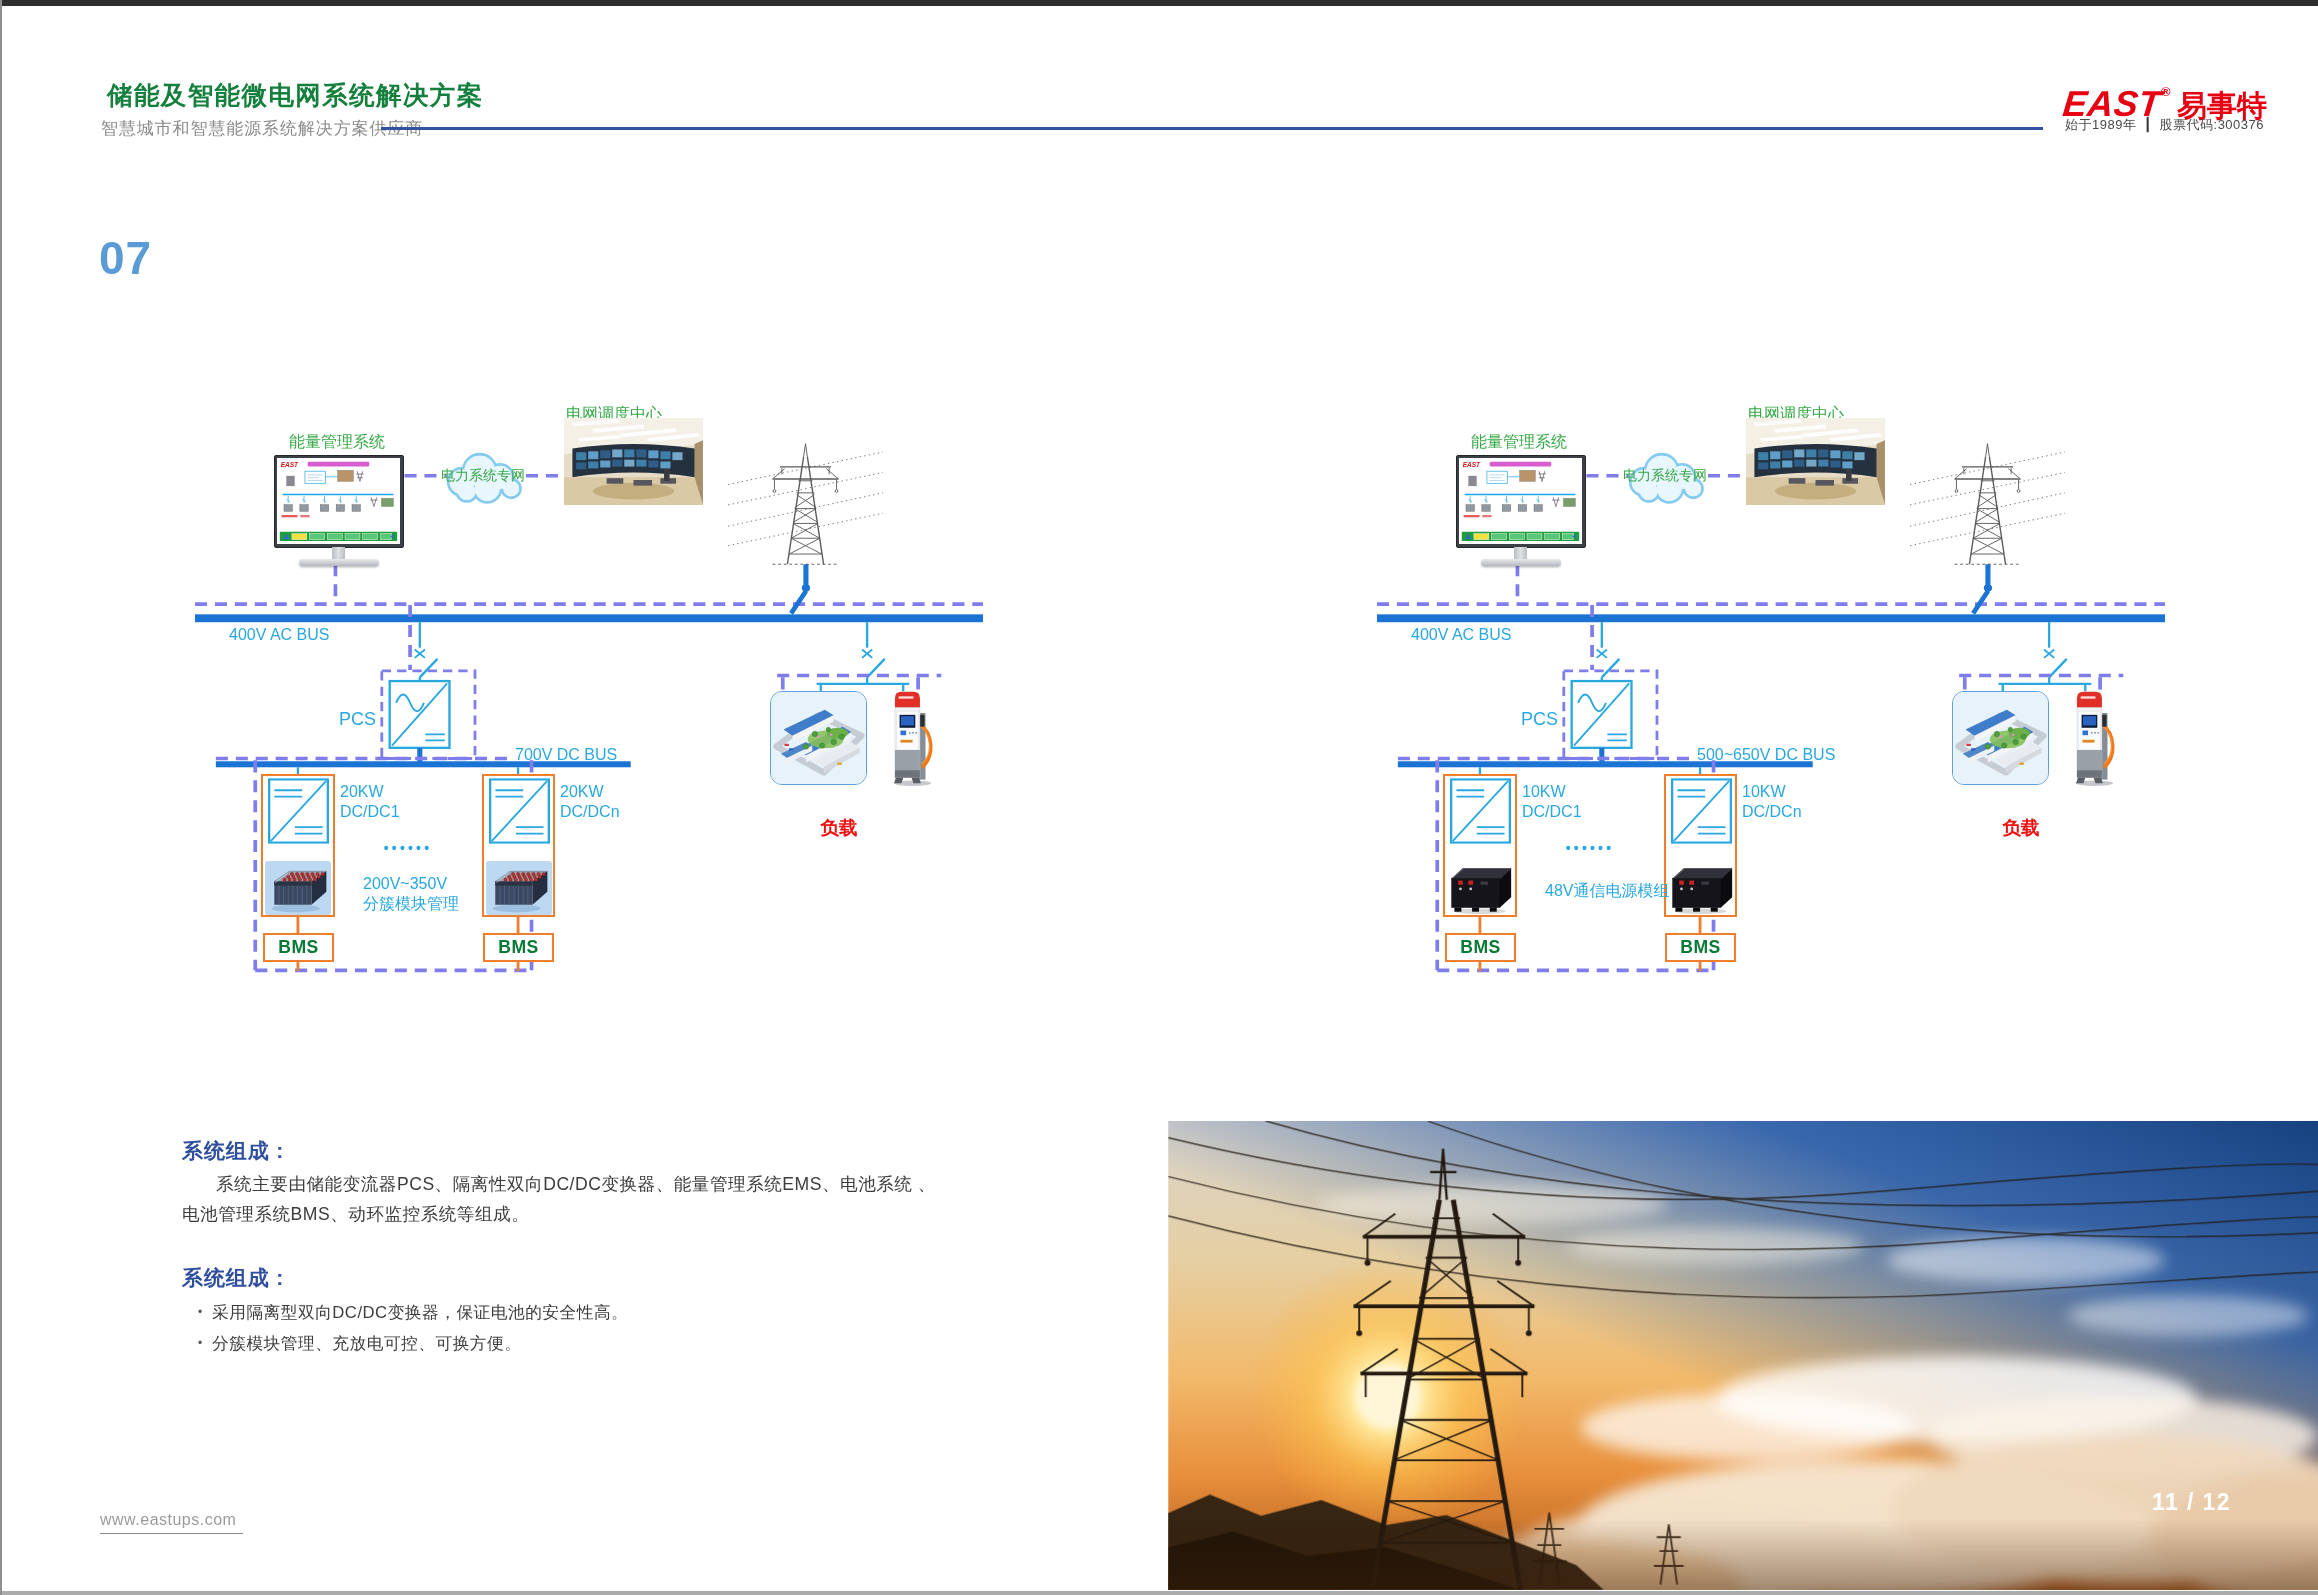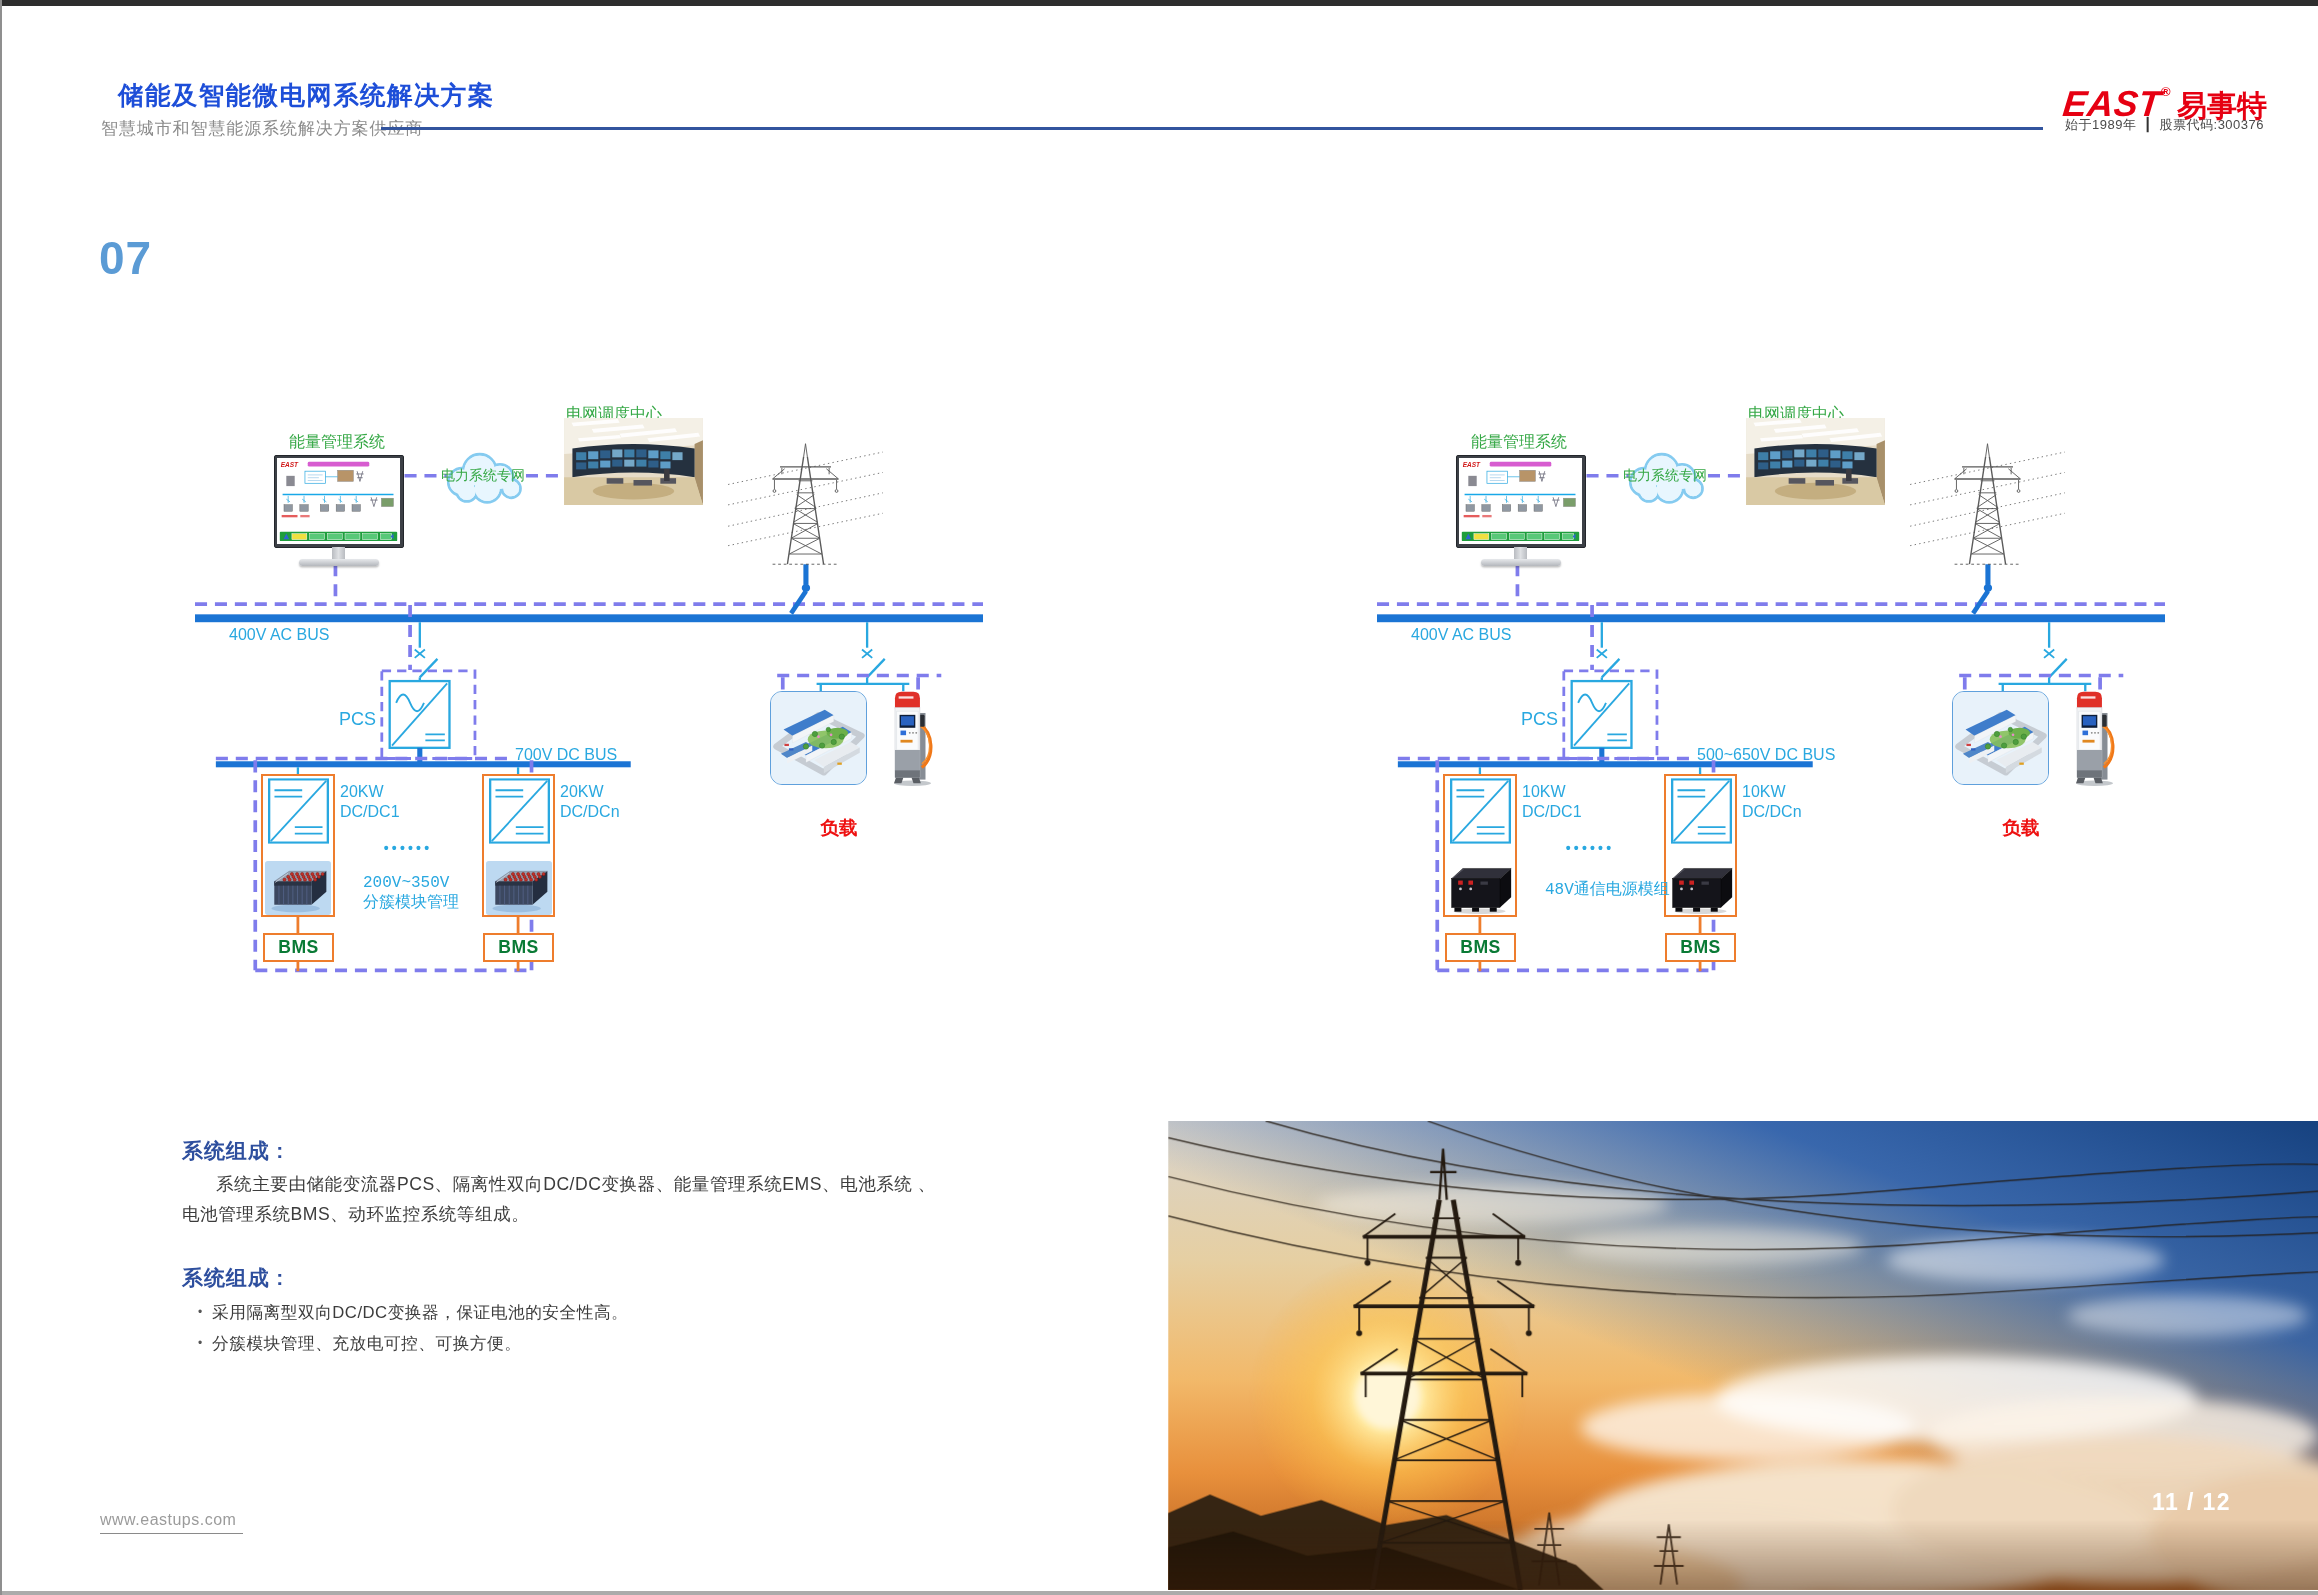--- a/index.html
+++ b/index.html
@@ -4,21 +4,21 @@
 <style>
   html,body{margin:0;padding:0;background:#e8e8e8;}
   .page{position:relative;width:2334px;height:1595px;background:#ffffff;overflow:hidden;
         font-family:"Liberation Sans","DejaVu Sans",sans-serif;}
   .abs{position:absolute;}
   
   .edge-top{left:0;top:0;width:2334px;height:5.6px;background:#2e2e2e;}
   .edge-bottom{left:0;top:1591px;width:2334px;height:4.6px;background:#ababab;}
   .edge-left{left:0;top:0;width:1.9px;height:1595px;background:#8f8f8f;}
   
-  .doc-title{left:118px;top:78px;font-size:25.5px;font-weight:bold;color:#1d4ed8;letter-spacing:1.4px;}
+  .doc-title{left:107px;top:78px;font-size:25.5px;font-weight:bold;color:#15803d;letter-spacing:1.4px;}
   .doc-subtitle{left:101px;top:117px;font-size:17px;color:#8b8b8b;letter-spacing:0.9px;}
   .header-rule{left:381px;top:127px;width:1662px;height:3.2px;background:#32549e;}
   .logo-row{left:2063px;top:83px;white-space:nowrap;color:#e60012;}
   .logo-east{font-size:36px;font-weight:900;font-style:italic;letter-spacing:0.5px;display:inline-block;transform:skewX(-6deg);}
   .logo-reg{font-size:13px;vertical-align:20.4px;font-weight:bold;}
   .logo-cn{font-size:30px;font-weight:900;margin-left:6.5px;font-family:"Liberation Serif","DejaVu Serif",serif;}
   .logo-tagline{left:2065px;top:116px;font-size:13px;color:#4a4a4a;letter-spacing:0.5px;white-space:nowrap;}
   .logo-tagline .sep{margin:0 7.4px;font-weight:bold;color:#333;}
   
   .sec-num{left:99px;top:231px;font-size:46px;font-weight:900;color:#5b9bd5;letter-spacing:0.9px;}
@@ -50,21 +50,21 @@
   .g2{left:287px;top:375px;width:69px;}
   .conv-svg{left:73px;top:379px;width:61px;height:66px;}
   .conv-svg2{left:294px;top:379px;width:61px;height:66px;}
   .bat-svg{left:70px;top:462px;width:66px;height:54px;}
   .bat-svg2{left:291px;top:462px;width:66px;height:54px;}
   .conv-lbl{line-height:20.4px;}
   .conv-lbl span{display:block;}
   .c1{left:145px;top:383px;}
   .c2{left:365px;top:383px;}
   .dots{left:183px;top:441px;width:60px;text-align:center;font-size:14px;letter-spacing:3.2px;color:#29a8e0;font-weight:bold;}
-  .bat-lbl{left:168px;top:475px;line-height:19.5px;font-family:Liberation Mono, monospace;}
+  .bat-lbl{left:168px;top:475px;line-height:19.5px;}
   .bat-lbl span{display:block;}
   .bms{position:absolute;width:67px;height:25px;border:2.3px solid #ee7d2d;background:#fff;text-align:center;
        line-height:25px;font-size:17.6px;font-weight:bold;color:#097a35;letter-spacing:0.5px;}
   .bms1{left:68px;top:534px;}
   .bms2{left:288px;top:534px;}
   .load-lbl{left:607px;top:416px;width:74px;text-align:center;font-size:18.5px;font-weight:bold;color:#ee1111;}
   .bldg{left:575px;top:292px;width:95px;height:92px;border:1.9px solid #5fa0dc;border-radius:12px;overflow:hidden;background:#eaf3fa;box-shadow:0 0 0 0.9px #cfe4f5 inset;}
   .chg-svg{left:696px;top:289px;width:44px;height:99px;}
   
   .h-blue{font-size:21px;font-weight:bold;color:#2e4f9e;letter-spacing:0.9px;}

